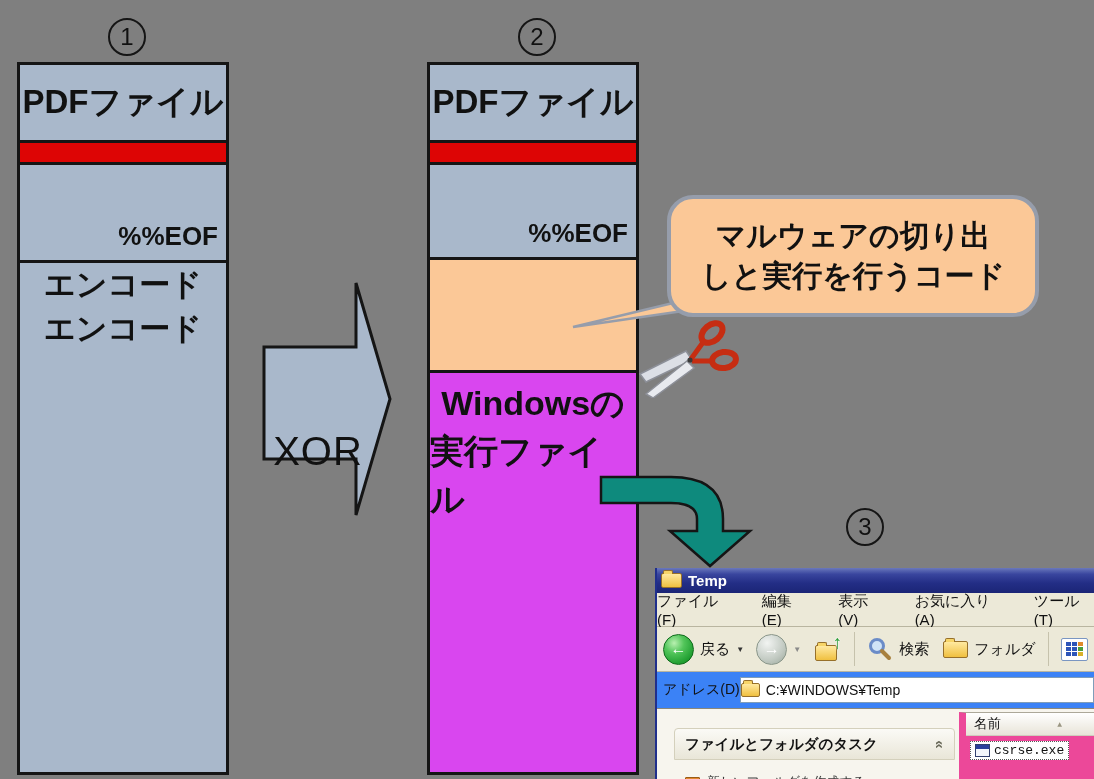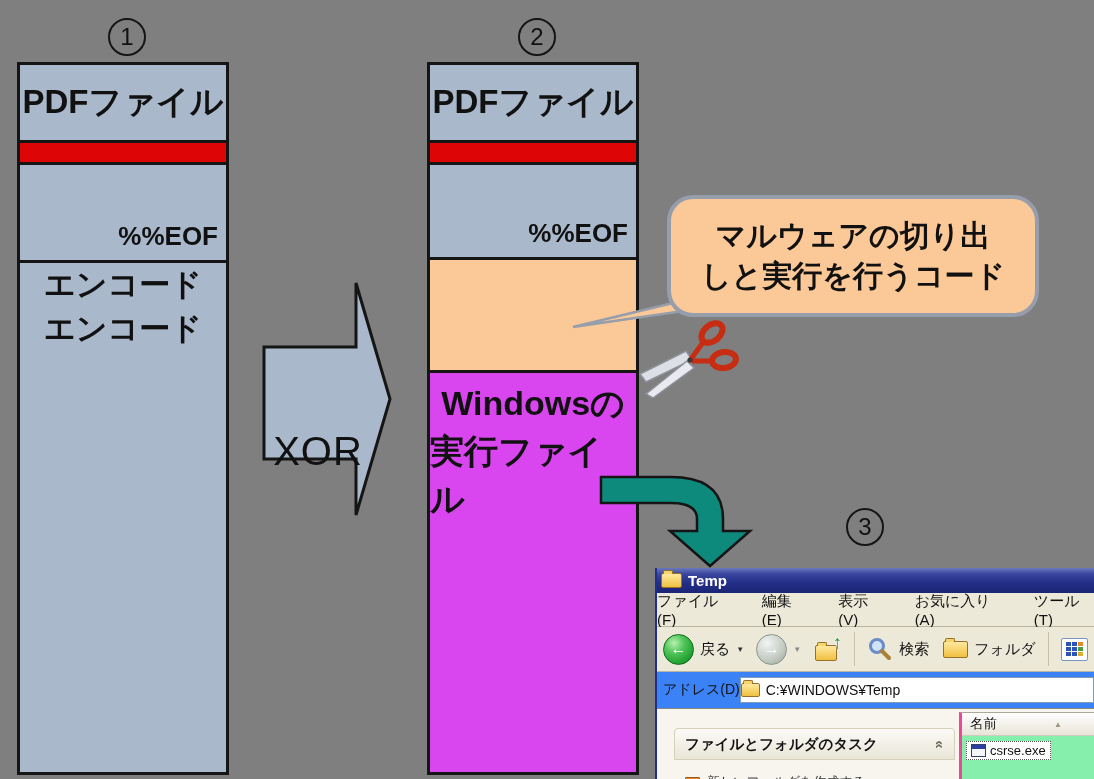--- a/index.html
+++ b/index.html
@@ -84,22 +84,22 @@
   .address-field .xp-folder{width:17px;height:12px;}
   .xp-content{flex:1;position:relative;background:#f7f5ee;overflow:hidden;}
   .taskpane-header{position:absolute;left:17px;top:19px;width:281px;height:32px;box-sizing:border-box;
     background:linear-gradient(180deg,#fbfaf6,#e9e6d8);border:1px solid #d4d0bc;
     border-radius:4px 4px 0 0;display:flex;align-items:center;justify-content:space-between;
     padding:0 10px;font-size:14.5px;font-weight:700;}
   .chevron{display:inline-block;transform:rotate(90deg);font-weight:700;color:#6a6a5a;font-size:15px;}
   .task-item-partial{position:absolute;left:28px;top:64px;display:flex;align-items:center;gap:7px;
     font-size:13px;color:#3a3a3a;}
   .mini-folder{width:13px;height:9px;background:#e2872f;border:1px solid #9a5a14;border-radius:1px;flex:none;}
-  .file-list{position:absolute;left:302px;top:3px;right:0;bottom:0;background:#86efac;
-    border-left:3px solid #ec4899;border-top:1px solid #aca899;}
+  .file-list{position:absolute;left:302px;top:3px;right:0;bottom:0;background:#ec4899;
+    border-left:7px solid #ec4899;border-top:1px solid #aca899;font-family:Liberation Mono, monospace;}
   .list-header{height:22px;background:linear-gradient(180deg,#ffffff,#e8e4d8);
     border-bottom:1px solid #cfccbc;display:flex;align-items:center;padding:0 8px;font-size:13.5px;}
   .sort-glyph{margin-left:auto;margin-right:24px;font-size:8px;color:#9a9682;}
   .file-row{display:inline-flex;align-items:center;gap:4px;margin:5px 12px 0 4px;padding:1px 4px;
     border:1px dotted #555;font-size:13px;background:#fff;}
   .app-icon{width:15px;height:13px;box-sizing:border-box;border:1px solid #33406e;flex:none;
     background:linear-gradient(180deg,#2b3f9c 0,#2b3f9c 4px,#f4f6fb 4px);}
 </style>
 </head>
 <body>

